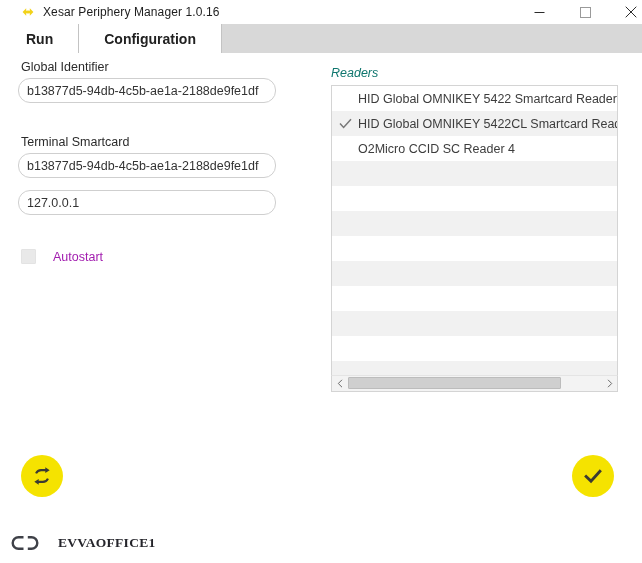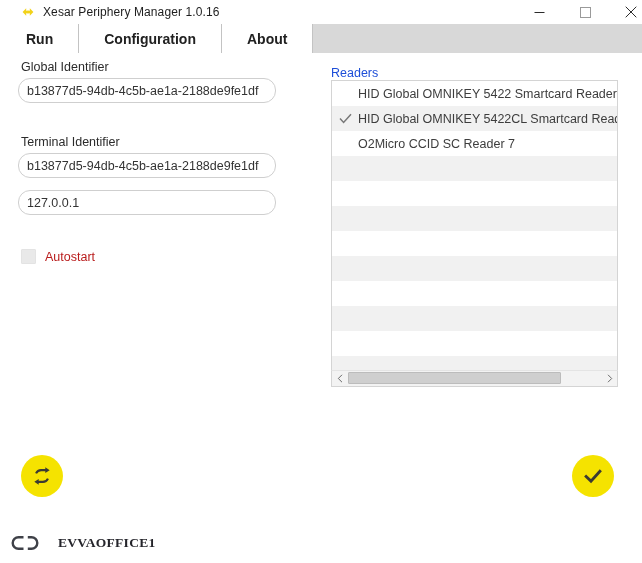--- a/index.html
+++ b/index.html
@@ -133,36 +133,38 @@
   }
   .checkbox {
     width: 15px; height: 15px;
     background: #e9e9e9;
     border: 1px solid #e3e3e3;
     border-radius: 1px;
     box-sizing: border-box;
     flex: 0 0 auto;
   }
   .checkrow-label {
-    margin-left: 9px;
+    margin-left: 17px;
     font-size: 12.5px;
-    color: #b91c1c;
+    color: #a21caf;
     font-family: "Liberation Sans", sans-serif;
   }
 
   
   .readers-wrap {
     position: absolute;
     left: 331px; top: 66px;
     width: 287px;
   }
   .readers-label {
     font-size: 12.5px;
-    color: #1d4ed8;
-    font-family: "Liberation Sans", sans-serif;
+    color: #0f766e;
+    margin-bottom: 5px;
+    font-family: "Liberation Sans", sans-serif;
+    font-style: italic;
   }
   .readers-list {
     position: relative;
     width: 287px;
     height: 290px;
     border: 1px solid #d4d4d4;
     border-bottom: none;
     background: #ffffff;
     box-sizing: border-box;
     overflow: hidden;
@@ -293,36 +295,35 @@
           <line x1="0.7" y1="0.7" x2="11.3" y2="11.3" stroke="#2b2b2b" stroke-width="1"></line>
           <line x1="11.3" y1="0.7" x2="0.7" y2="11.3" stroke="#2b2b2b" stroke-width="1"></line>
         </svg>
       </div>
     </div>
   </div>
 
   <div class="tabstrip">
     <div class="tab">Run</div>
     <div class="tab">Configuration</div>
-    <div class="tab">About</div>
     <div class="tabstrip-filler"></div>
   </div>
   <div class="tabstrip-underline"></div>
 
   <div class="form-col">
 
     <div class="field">
       <div class="field-label">Global Identifier</div>
       <input class="field-input" type="text" value="b13877d5-94db-4c5b-ae1a-2188de9fe1df" style="">
     </div>
 
     <div class="gap-lg"></div>
 
     <div class="field">
-      <div class="field-label">Terminal Identifier</div>
+      <div class="field-label">Terminal Smartcard</div>
       <input class="field-input" type="text" value="b13877d5-94db-4c5b-ae1a-2188de9fe1df" style="">
     </div>
 
     <div class="gap-sm"></div>
 
     <div class="field">
       <input class="field-input" type="text" value="127.0.0.1" style="">
     </div>
 
     <div class="gap-sm"></div>
@@ -345,21 +346,21 @@
         <div class="reader-row stripe">
           <span class="reader-check">
             <svg width="13" height="11" viewBox="0 0 13 11">
               <polyline points="1,5.6 4.6,9.4 12,1.2" fill="none" stroke="#777777" stroke-width="1.5"></polyline>
             </svg>
           </span>
           <span class="reader-name">HID Global OMNIKEY 5422CL Smartcard Reader</span>
         </div>
         <div class="reader-row">
           <span class="reader-check"></span>
-          <span class="reader-name">O2Micro CCID SC Reader 7</span>
+          <span class="reader-name">O2Micro CCID SC Reader 4</span>
         </div>
         <div class="reader-row stripe">
           <span class="reader-check"></span>
           <span class="reader-name"></span>
         </div>
         <div class="reader-row">
           <span class="reader-check"></span>
           <span class="reader-name"></span>
         </div>
         <div class="reader-row stripe">

